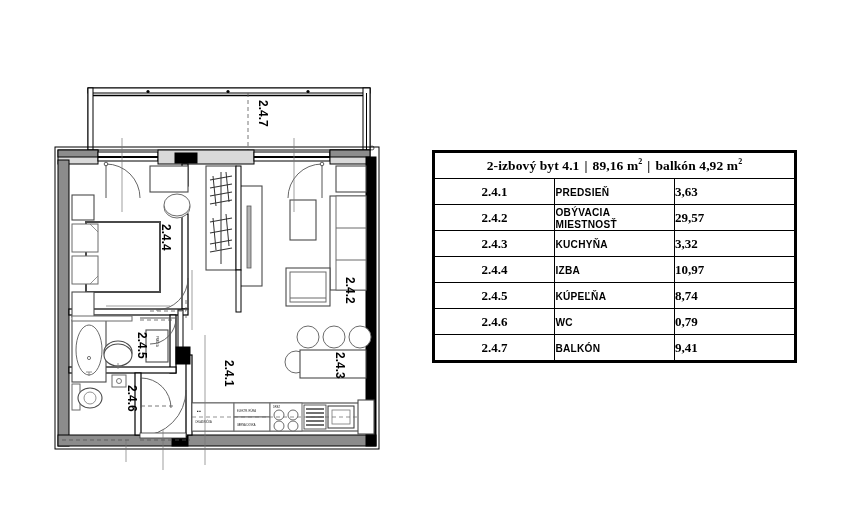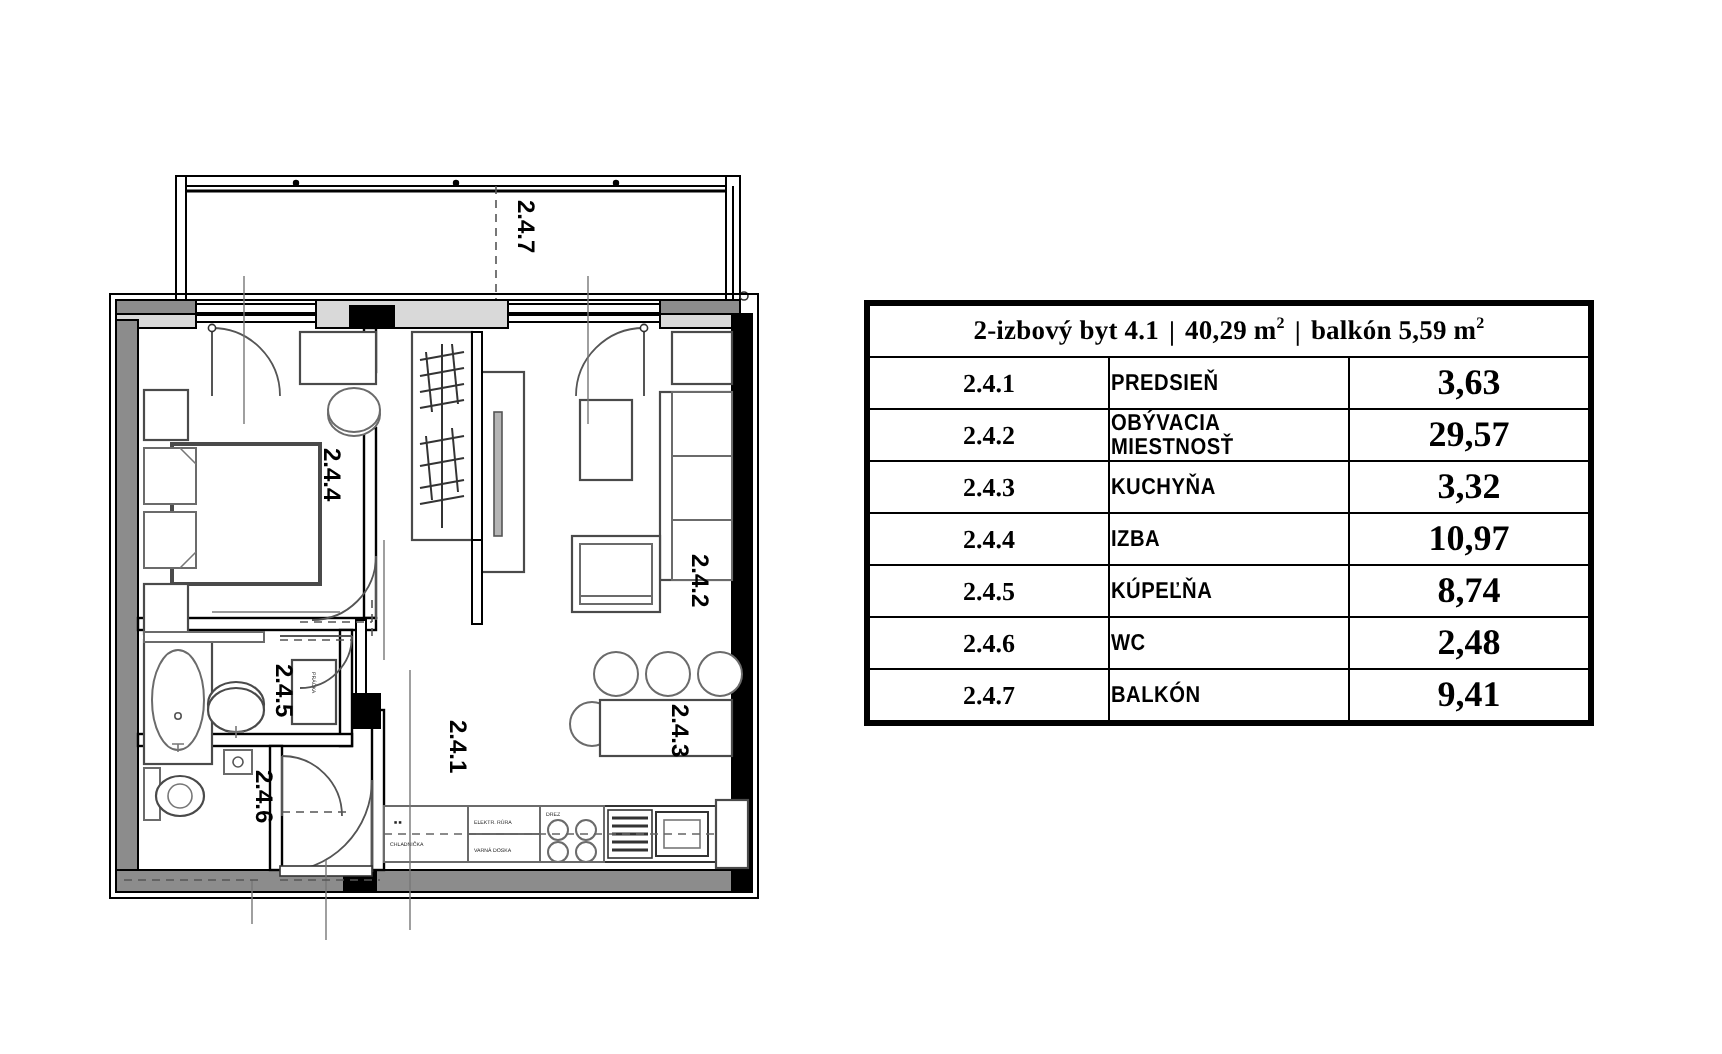--- a/index.html
+++ b/index.html
@@ -31,22 +31,22 @@
   td.code{
     width:58px;text-align:center;font-size:13px;font-weight:bold;
     font-family:"Liberation Serif",serif;border-left:none;
   }
   td.rname{
     text-align:left;padding-left:9px;font-size:11.5px;font-weight:bold;
     font-family:"Liberation Sans",sans-serif;letter-spacing:.3px;
     transform:scaleX(.88);transform-origin:left center;
   }
   td.area{
-    width:68px;text-align:center;padding-right:9px;
-    font-size:18px;font-weight:bold;font-family:"Liberation Serif",serif;
+    width:68px;text-align:left;padding-right:9px;
+    font-size:13px;font-weight:bold;font-family:"Liberation Serif",serif;
     border-right:none;
   }
   sup{font-size:8px;vertical-align:super;}
   .sep{padding:0 5px;}
 </style>
 </head>
 <body>
 
 <div id="root">
 
@@ -314,21 +314,21 @@
       <line x1="186" y1="300" x2="186" y2="318" class="dl"></line>
     </g>
   </svg>
   </div>
 
   <div id="legend">
     <table class="legend-table">
       <tbody>
         <tr>
           <td class="hdr" colspan="3">
-            <span>2-izbový byt 4.1</span><span class="sep">|</span><span>40,29 m</span><sup>2</sup><span class="sep">|</span><span>balkón 5,59 m</span><sup>2</sup>
+            <span>2-izbový byt 4.1</span><span class="sep">|</span><span>89,16 m</span><sup>2</sup><span class="sep">|</span><span>balkón 4,92 m</span><sup>2</sup>
           </td>
         </tr>
         <tr>
           <td class="code">2.4.1</td>
           <td class="rname">PREDSIEŇ</td>
           <td class="area">3,63</td>
         </tr>
         <tr>
           <td class="code">2.4.2</td>
           <td class="rname">OBÝVACIA MIESTNOSŤ</td>
@@ -345,21 +345,21 @@
           <td class="area">10,97</td>
         </tr>
         <tr>
           <td class="code">2.4.5</td>
           <td class="rname">KÚPEĽŇA</td>
           <td class="area">8,74</td>
         </tr>
         <tr>
           <td class="code">2.4.6</td>
           <td class="rname">WC</td>
-          <td class="area">2,48</td>
+          <td class="area">0,79</td>
         </tr>
         <tr>
           <td class="code">2.4.7</td>
           <td class="rname">BALKÓN</td>
           <td class="area">9,41</td>
         </tr>
       </tbody>
     </table>
   </div>
 

